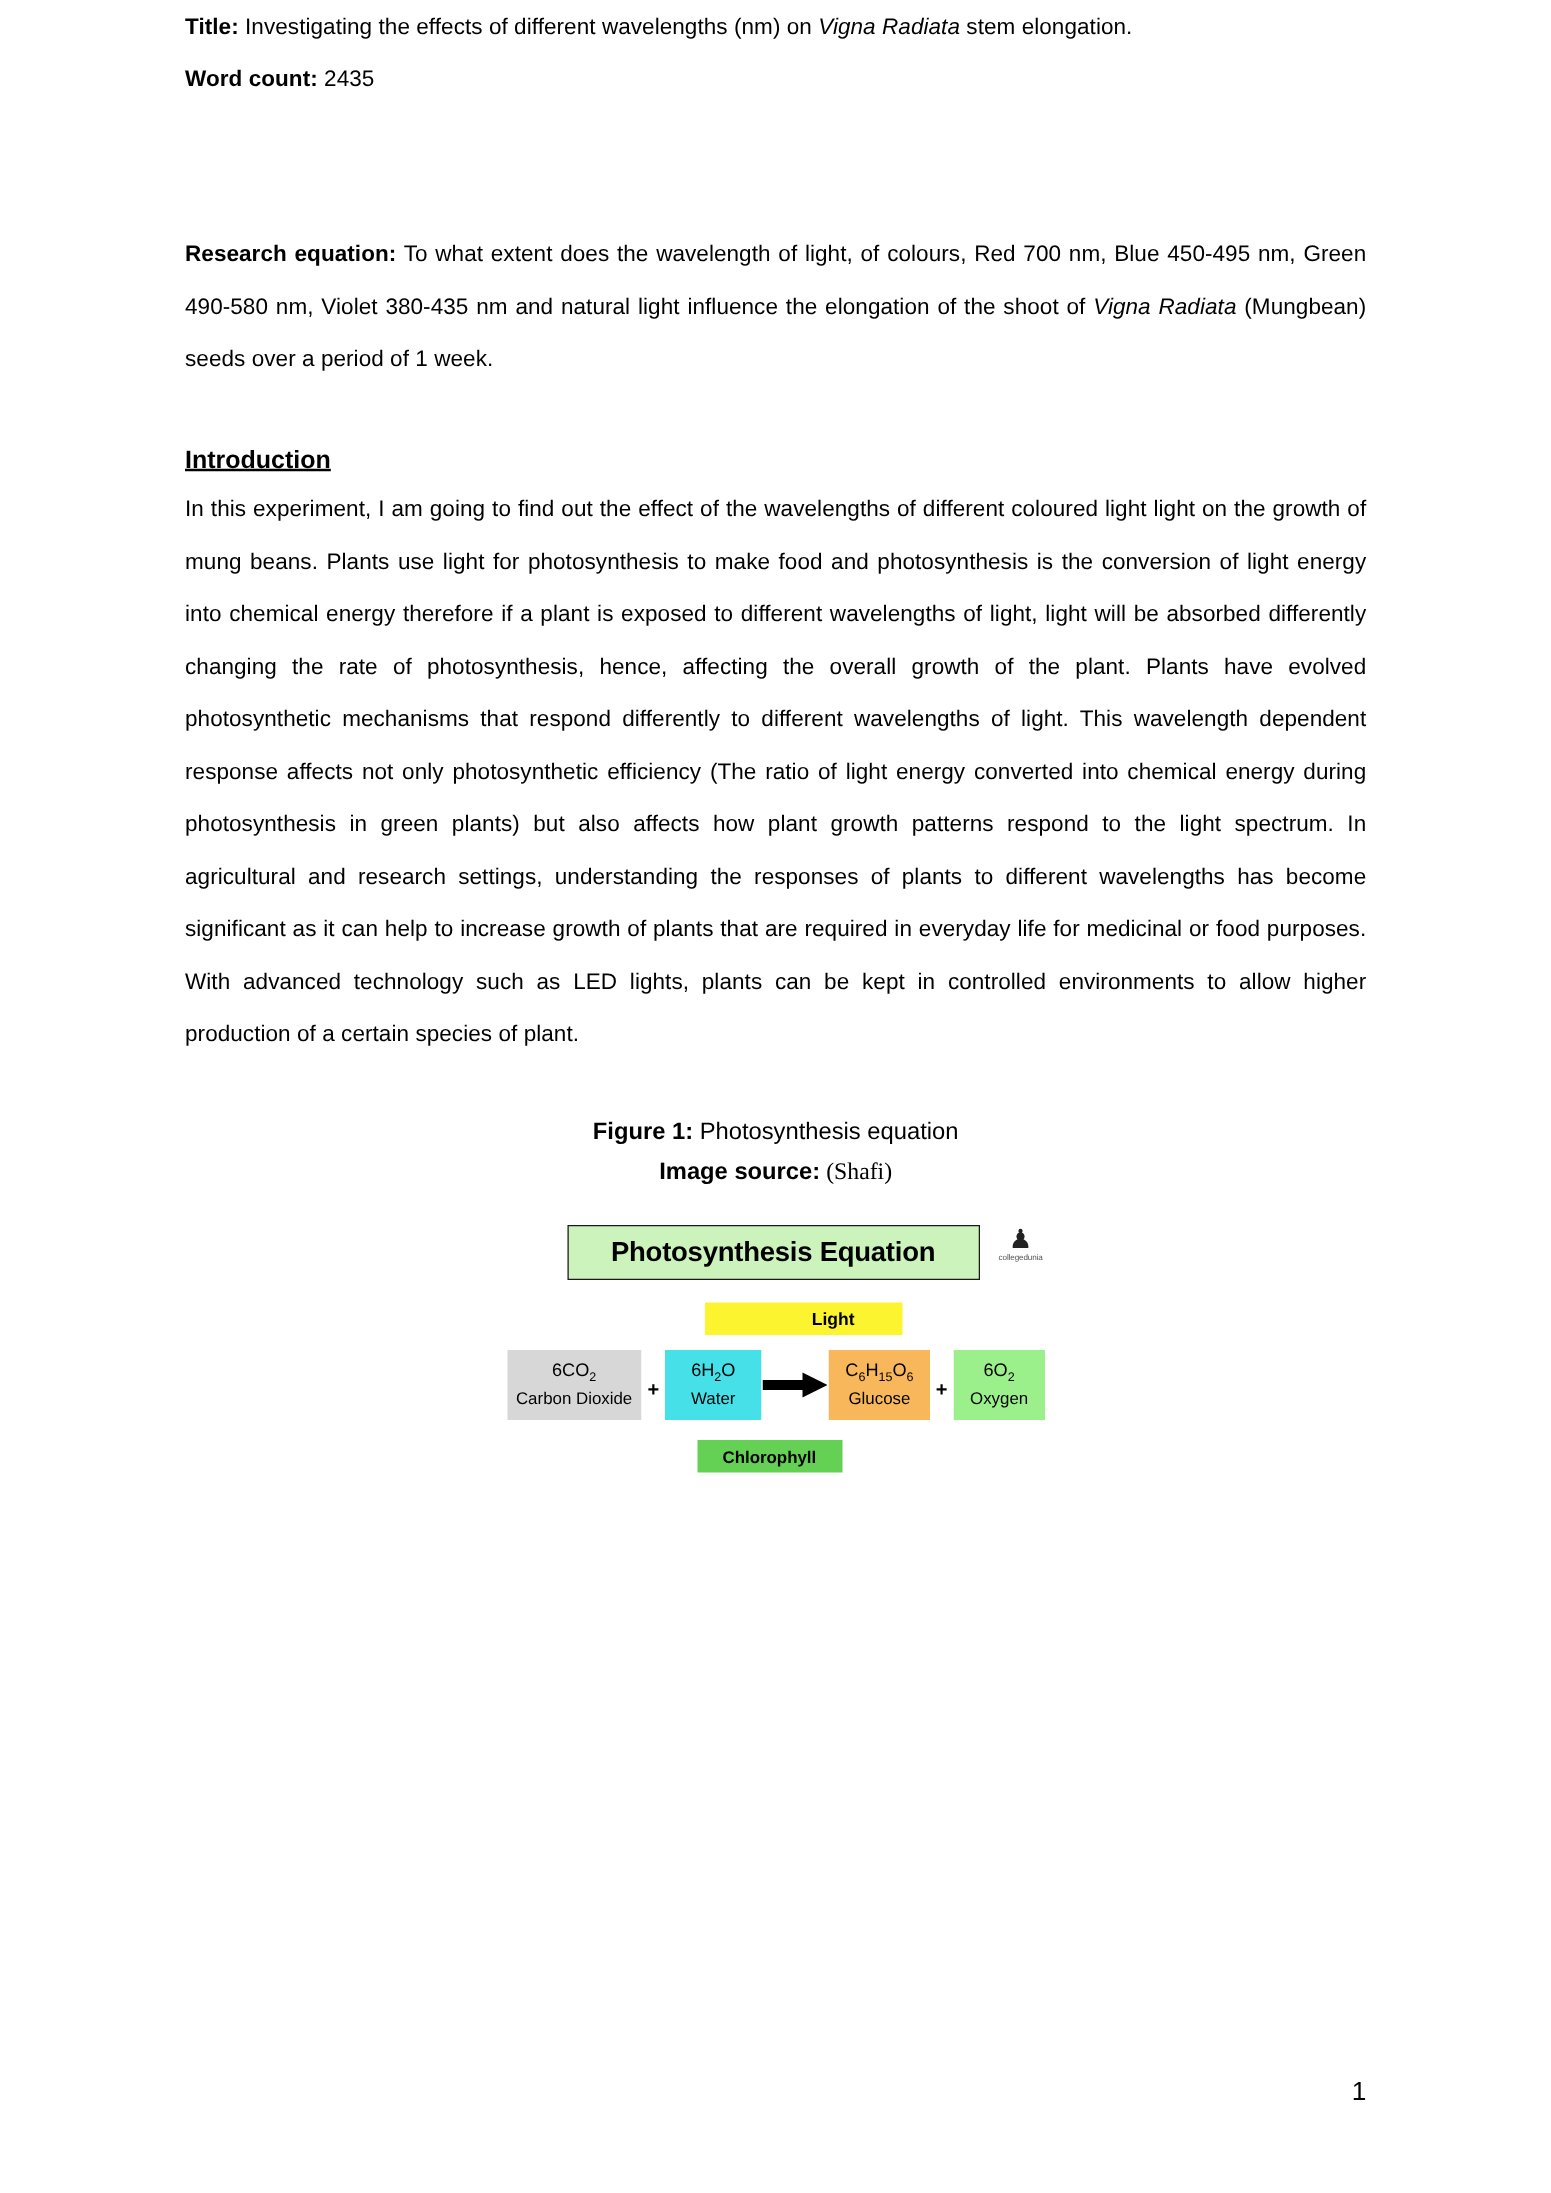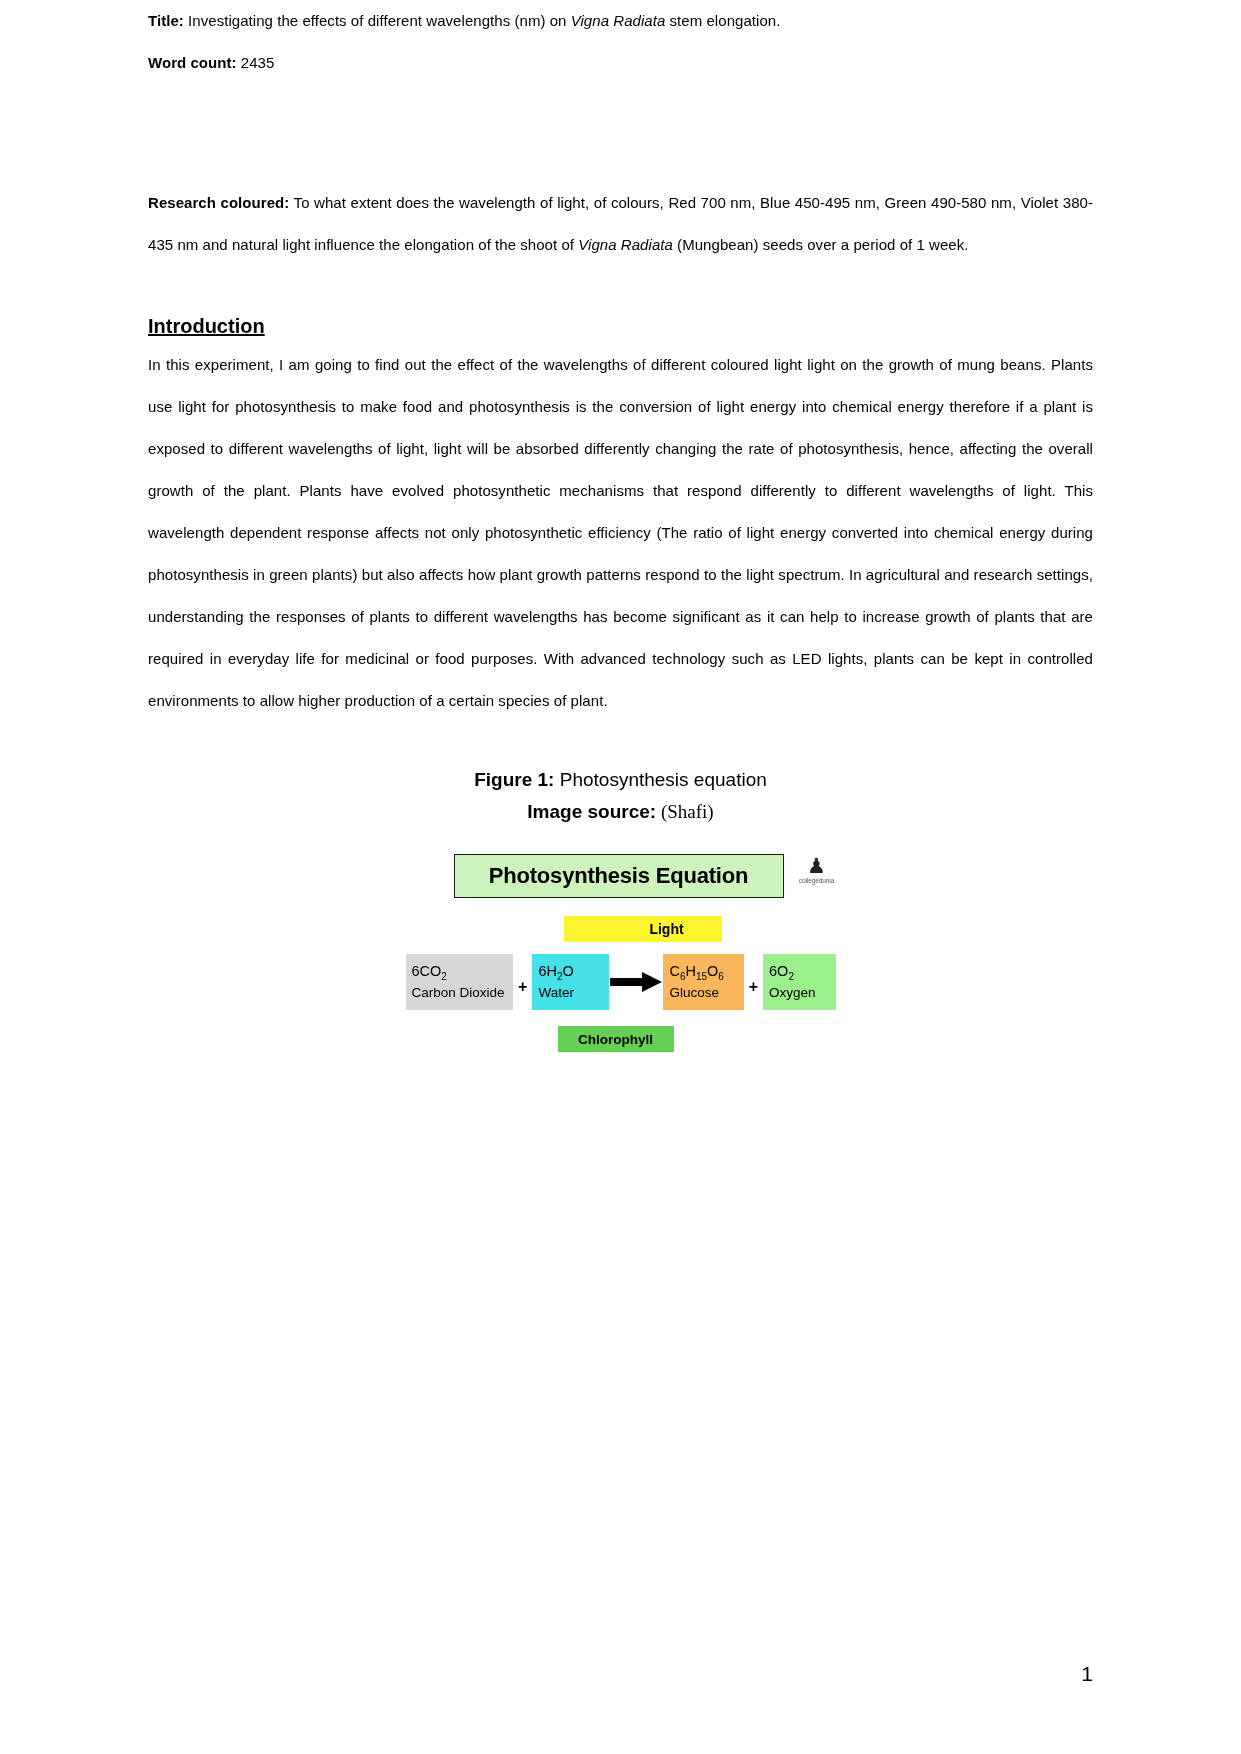--- a/index.html
+++ b/index.html
@@ -21,21 +21,21 @@
     overflow: hidden;
     box-sizing: border-box;
   }
   .content {
     position: absolute;
     left: 148px;
     top: 0;
     width: 945px;
   }
   p.body-text {
-    font-size: 15px;
+    font-size: 18px;
     line-height: 42px;
     text-align: justify;
     margin: 0;
     letter-spacing: 0.05px;
   }
   .b { font-weight: bold; }
   .i { font-style: italic; }
   .spacer-sm { height: 42px; }
   .spacer-md { height: 56px; }
 
@@ -122,20 +122,21 @@
     top: 100px;
     width: 430px;
     display: flex;
     align-items: center;
     justify-content: center;
   }
   .chem-box {
     height: 56px;
     display: flex;
     flex-direction: column;
+    align-items: center;
     justify-content: center;
     box-sizing: border-box;
     padding: 0 6px;
   }
   .chem-box .formula {
     font-size: 14.5px;
     line-height: 17px;
     font-weight: normal;
   }
   .chem-box .name {
@@ -193,21 +194,21 @@
 
     <p class="body-text"><span class="b">Title:</span><span> Investigating the effects of different  wavelengths (nm) on </span><span class="i">Vigna Radiata</span><span> stem elongation.</span></p>
 
     <p class="body-text"><span class="b">Word count:</span><span> 2435</span></p>
 
     <div class="spacer-md"></div>
 
 
     <div class="spacer-sm"></div>
 
-    <p class="body-text"><span class="b">Research coloured:</span><span> To what extent does the wavelength of light, of colours, Red 700 nm, Blue 450-495 nm, Green 490-580 nm, Violet 380-435 nm and natural light influence the elongation of the shoot of </span><span class="i">Vigna Radiata</span><span> (Mungbean) seeds over a period of 1 week.</span></p>
+    <p class="body-text"><span class="b">Research equation:</span><span> To what extent does the wavelength of light, of colours, Red 700 nm, Blue 450-495 nm, Green 490-580 nm, Violet 380-435 nm and natural light influence the elongation of the shoot of </span><span class="i">Vigna Radiata</span><span> (Mungbean) seeds over a period of 1 week.</span></p>
 
     <div class="spacer-sm"></div>
 
     <h2 class="section-heading">Introduction</h2>
 
     <p class="body-text">In this experiment, I am going to find out the effect of the wavelengths of different coloured light light on the growth of mung beans. Plants use light for photosynthesis to make food and photosynthesis is the conversion of light energy into chemical energy therefore if a plant is exposed to different wavelengths of light, light will be absorbed differently changing the rate of photosynthesis, hence, affecting the overall growth of the plant. Plants have evolved photosynthetic mechanisms that respond differently to different wavelengths of light. This wavelength dependent response affects not only photosynthetic efficiency (The ratio of light energy converted into chemical energy during photosynthesis in green plants) but also affects how plant growth patterns respond to the light spectrum. In agricultural and research settings, understanding the responses of plants to different wavelengths has become significant as it can help to increase growth of plants that are required in everyday life for medicinal or food purposes. With advanced technology such as LED lights, plants can be kept in controlled environments to allow higher production of a certain species of plant.</p>
 
     <div class="spacer-sm"></div>
 
     <p class="fig-caption"><span class="b">Figure 1:</span><span> Photosynthesis equation</span></p>

